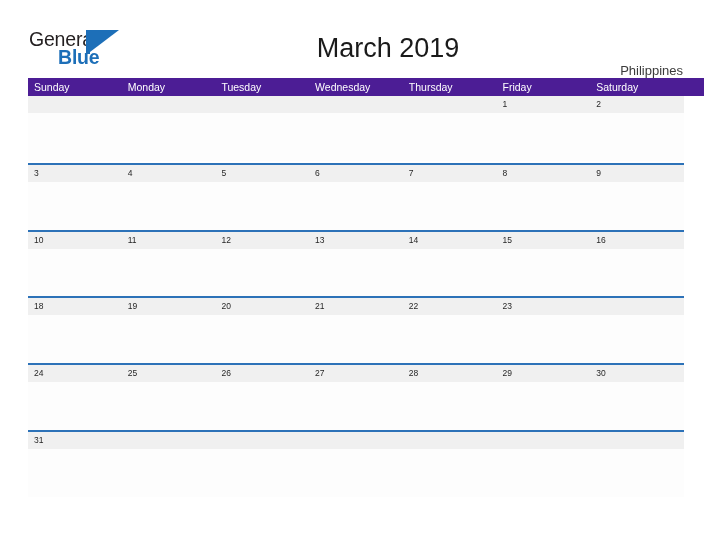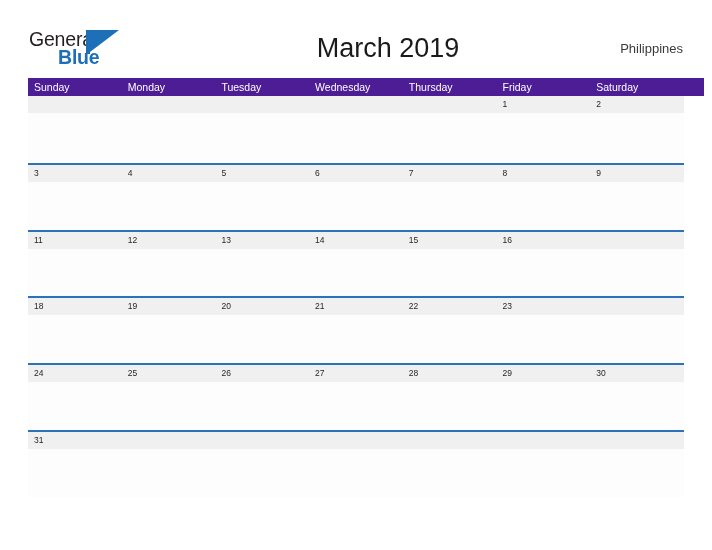--- a/index.html
+++ b/index.html
@@ -83,21 +83,21 @@
     font-size: 27px;
     color: #1a1a1a;
     letter-spacing: 0px;
     margin-left: 32px;
   }
 
   
   .cal-country {
     position: absolute;
     right: 29px;
-    top: 41px;
+    top: 63px;
     font-size: 13px;
     color: #3b3b3b;
     text-align: center;
   }
 
   
   .calendar {
     position: absolute;
     left: 28px;
     top: 78px;
@@ -228,20 +228,21 @@
           <div class="daybodycell"></div>
           <div class="daybodycell"></div>
           <div class="daybodycell"></div>
           <div class="daybodycell"></div>
           <div class="daybodycell"></div>
         </div>
       </div>
 
       <div class="week">
         <div class="daynums">
+          <div class="daycell">10</div>
           <div class="daycell">11</div>
           <div class="daycell">12</div>
           <div class="daycell">13</div>
           <div class="daycell">14</div>
           <div class="daycell">15</div>
           <div class="daycell">16</div>
         </div>
         <div class="daybody">
           <div class="daybodycell"></div>
           <div class="daybodycell"></div>

